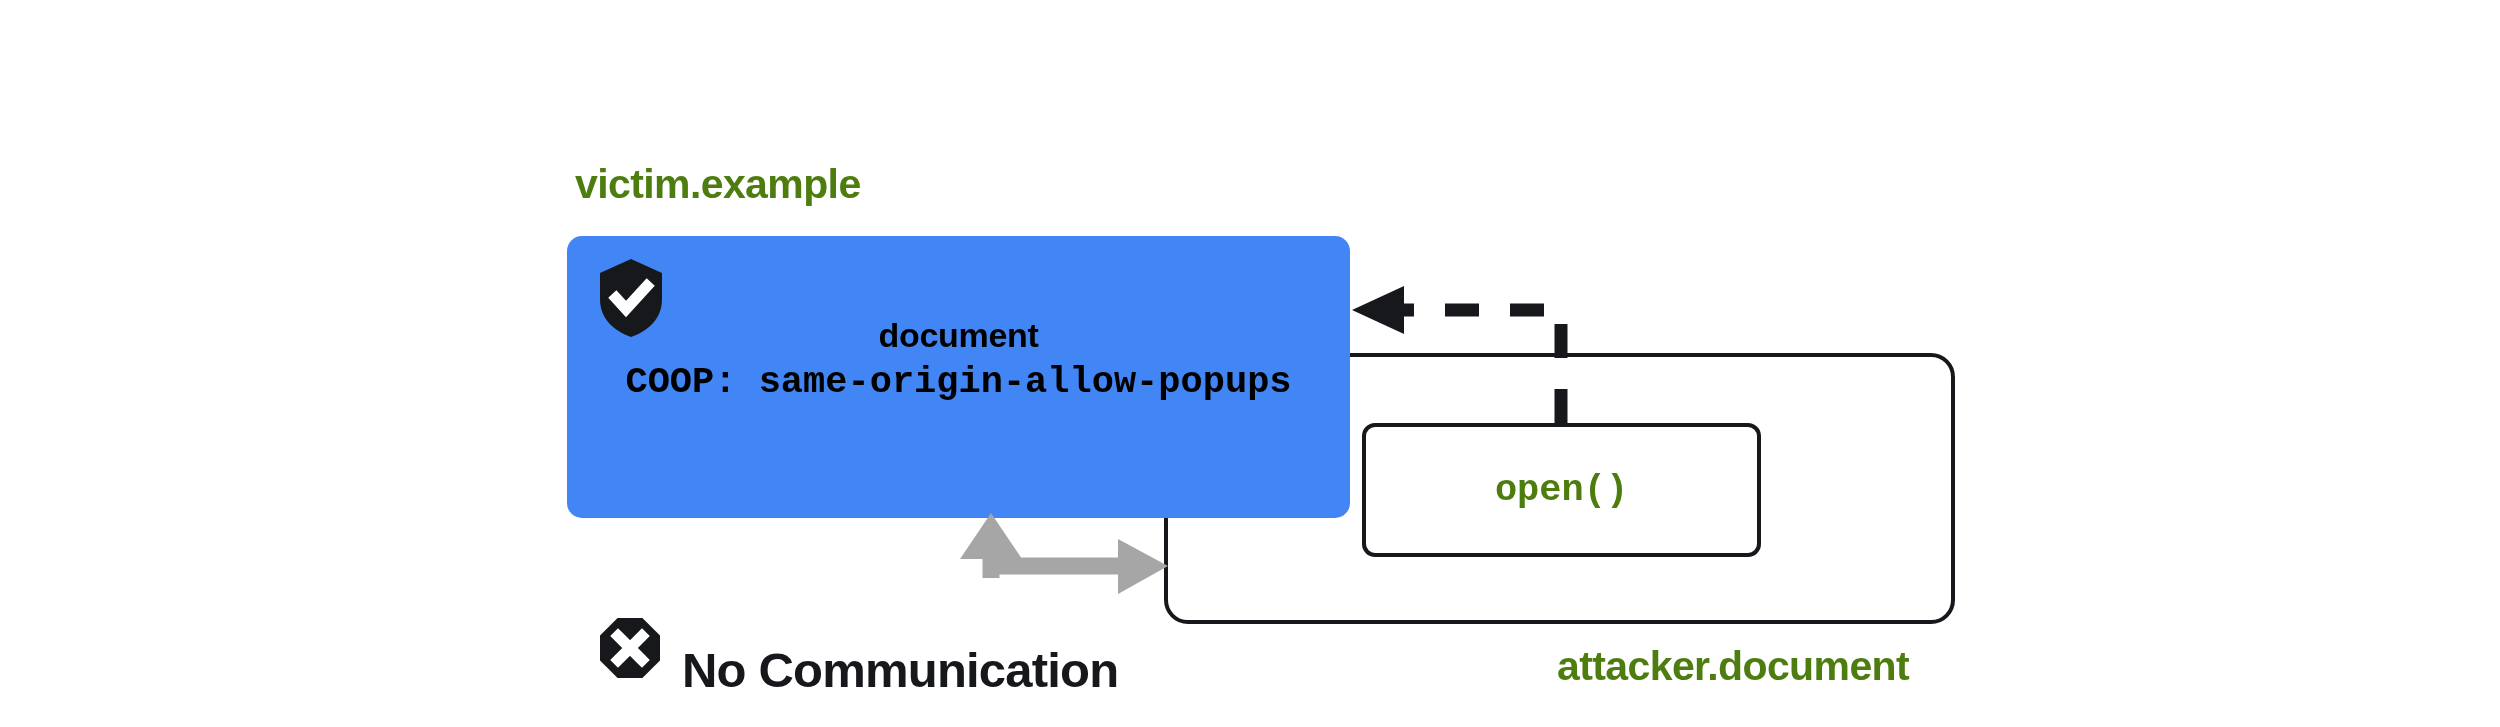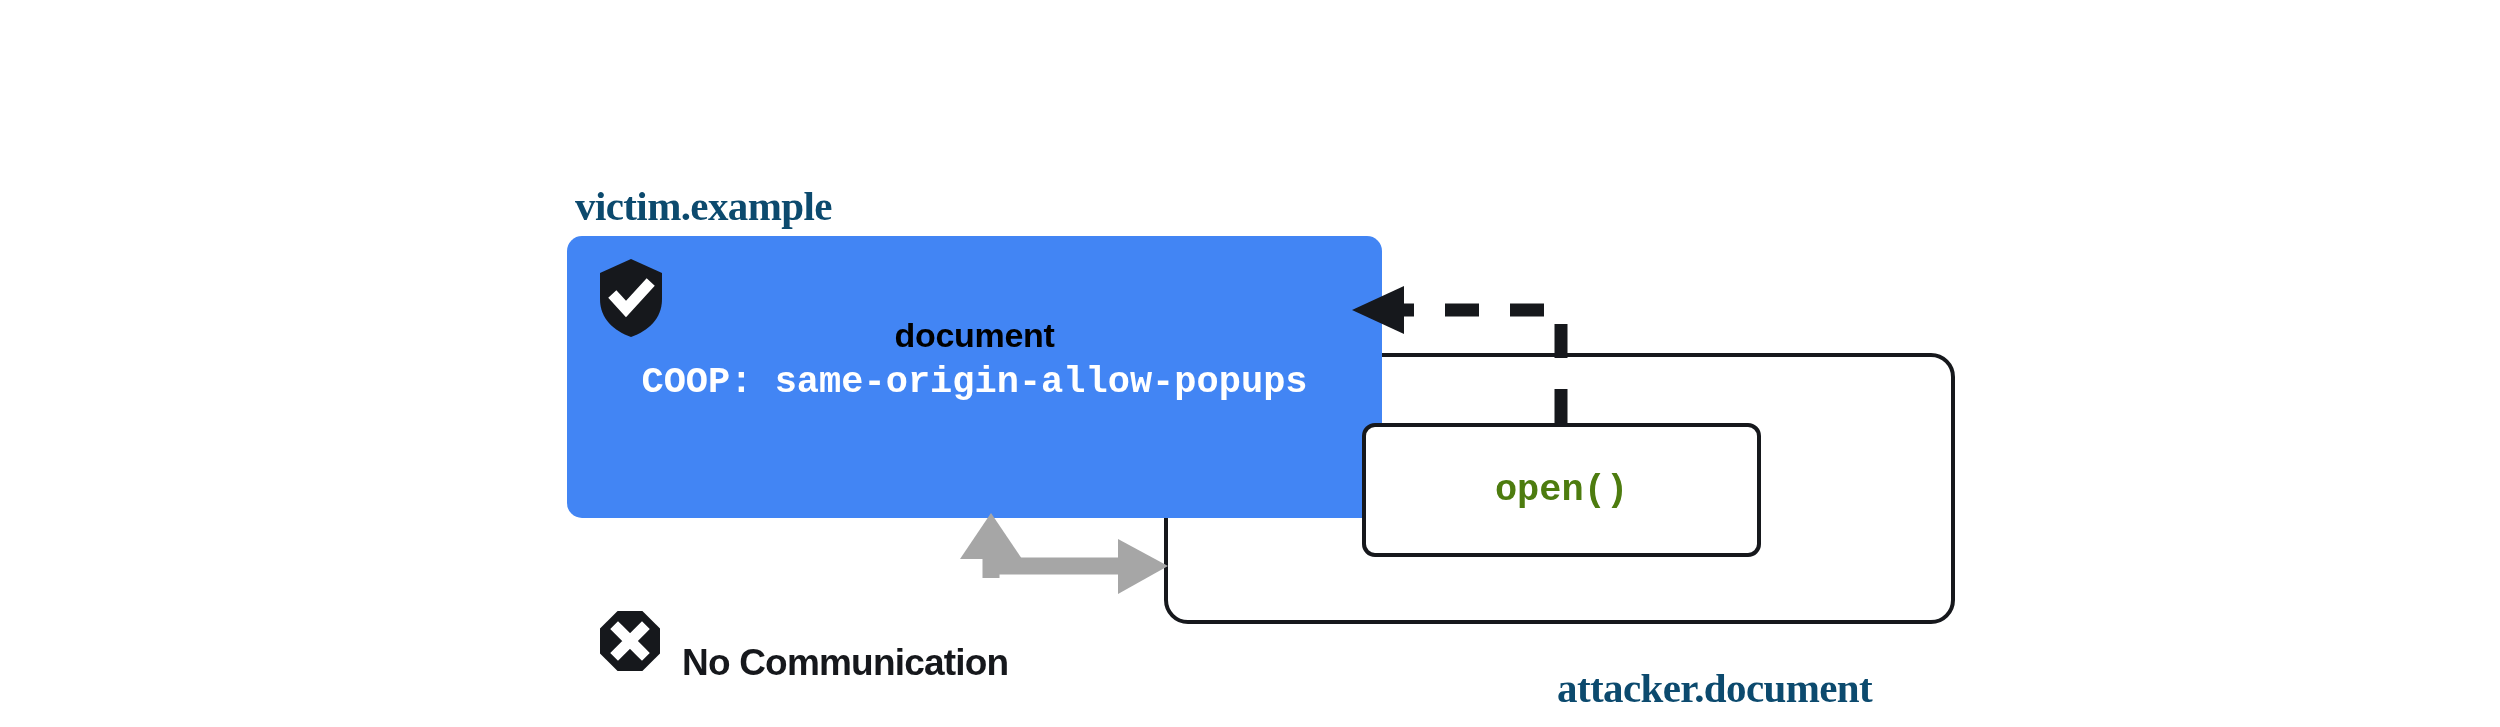--- a/index.html
+++ b/index.html
@@ -12,27 +12,26 @@
     width: 2500px;
     height: 727px;
     background: #ffffff;
     font-family: "Liberation Sans", sans-serif;
     overflow: hidden;
   }
 
   
   .origin-label {
     position: absolute;
-    font-family: Liberation Serif, serif;
+    font-family: Liberation Sans, sans-serif;
     font-weight: bold;
     font-size: 41px;
     letter-spacing: -0.6px;
-    color: #0c4a6e;
+    color: #4d7c0f;
     white-space: nowrap;
-    margin-top: 21px;
   }
   #victim-label { left: 575px; top: 161px; }
   #attacker-label { left: 1557px; top: 643px; }
 
   
   #attacker-container {
     position: absolute;
     left: 1164px;
     top: 353px;
     width: 791px;
@@ -45,21 +44,20 @@
 
   
   #victim-document {
     position: absolute;
     left: 567px;
     top: 236px;
     width: 783px;
     height: 282px;
     background: #4285f4;
     border-radius: 15px;
-    padding-left: 32px;
   }
   #shield-icon {
     position: absolute;
     left: 33px;
     top: 23px;
     width: 62px;
     height: 78px;
   }
   #doc-text-wrap {
     position: absolute;
@@ -74,21 +72,21 @@
     font-size: 34px;
     color: #000000;
     letter-spacing: -0.3px;
     line-height: 42px;
   }
   #doc-coop {
     margin-top: 4px;
     font-family: "Liberation Mono", monospace;
     font-weight: bold;
     font-size: 37px;
-    color: #ffffff;
+    color: #000000;
     letter-spacing: 0px;
     line-height: 44px;
     white-space: nowrap;
   }
 
   
   #open-box {
     position: absolute;
     left: 1362px;
     top: 423px;
@@ -126,21 +124,21 @@
     left: 600px;
     top: 597px;
     display: flex;
     align-items: center;
     gap: 22px;
   }
   #no-comm-icon { width: 60px; height: 60px; display: block; }
   #no-comm-label {
     font-family: "Liberation Sans", sans-serif;
     font-weight: bold;
-    font-size: 37px;
+    font-size: 49px;
     letter-spacing: -0.8px;
     color: #16181c;
     white-space: nowrap;
     margin-top: 45px;
   }
 </style>
 </head>
 <body>
 
 <div id="stage">

